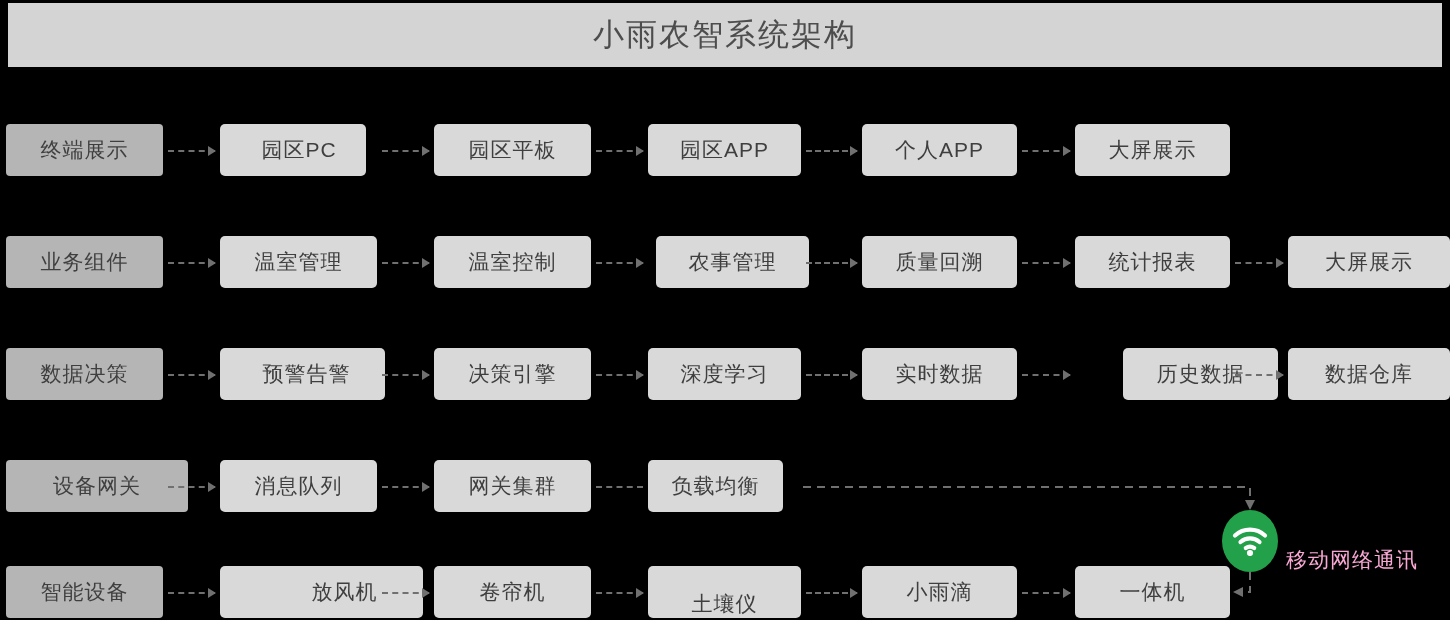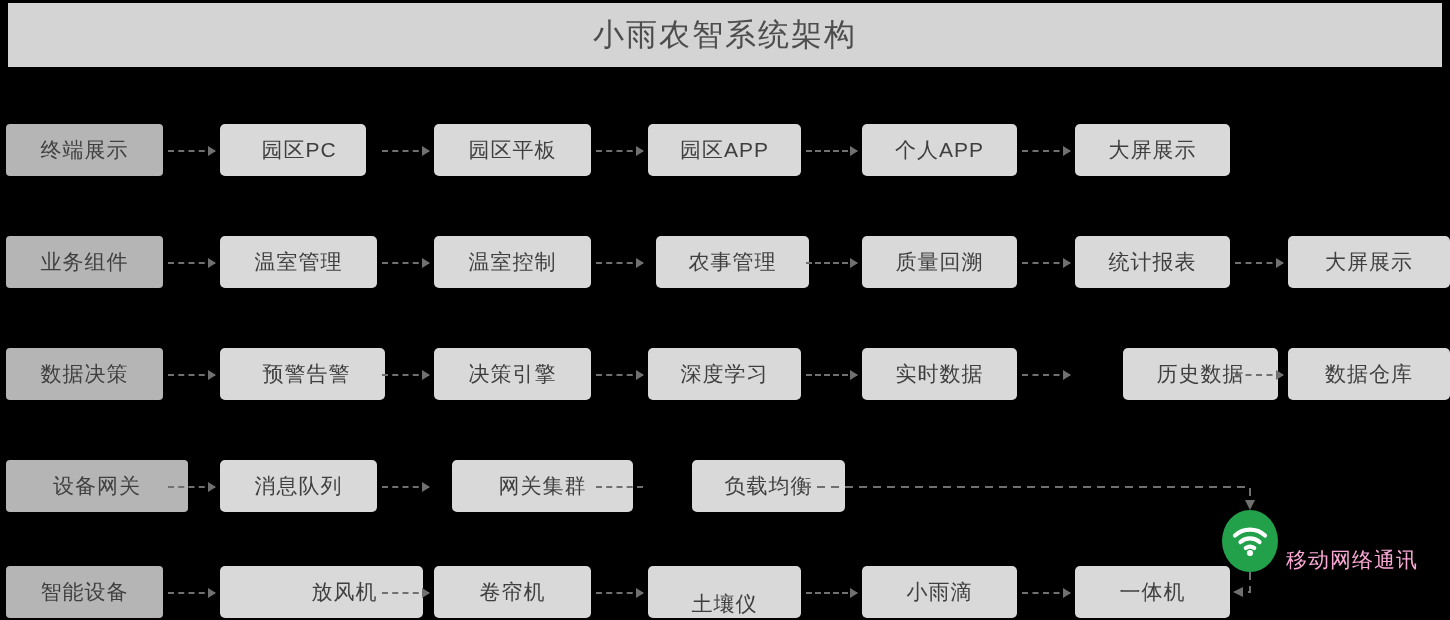--- a/index.html
+++ b/index.html
@@ -192,27 +192,27 @@
         <div class="dash"></div>
         <div class="arrowhead"></div>
       </div>
       <div class="node" style="left: 220px; top: 460px; width: 157px;">
         <span>消息队列</span>
       </div>
       <div class="conn" style="left: 382px; top: 486px; width: 47px;">
         <div class="dash"></div>
         <div class="arrowhead"></div>
       </div>
-      <div class="node" style="left: 452px; top: 460px; width: 181px;">
+      <div class="node" style="left: 434px; top: 460px; width: 157px;">
         <span>网关集群</span>
       </div>
       <div class="conn" style="left: 596px; top: 486px; width: 47px;">
         <div class="dash"></div>
       </div>
-      <div class="node" style="left: 648px; top: 460px; width: 153px; margin-left: 44px;">
+      <div class="node" style="left: 648px; top: 460px; width: 135px;">
         <span>负载均衡</span>
       </div>
       <div class="node lane-label" style="left: 6px; top: 566px; width: 157px;">
         <span>智能设备</span>
       </div>
       <div class="conn" style="left: 168px; top: 592px; width: 47px;">
         <div class="dash"></div>
         <div class="arrowhead"></div>
       </div>
       <div class="node" style="left: 220px; top: 566px; width: 157px; padding-left: 46px;">

